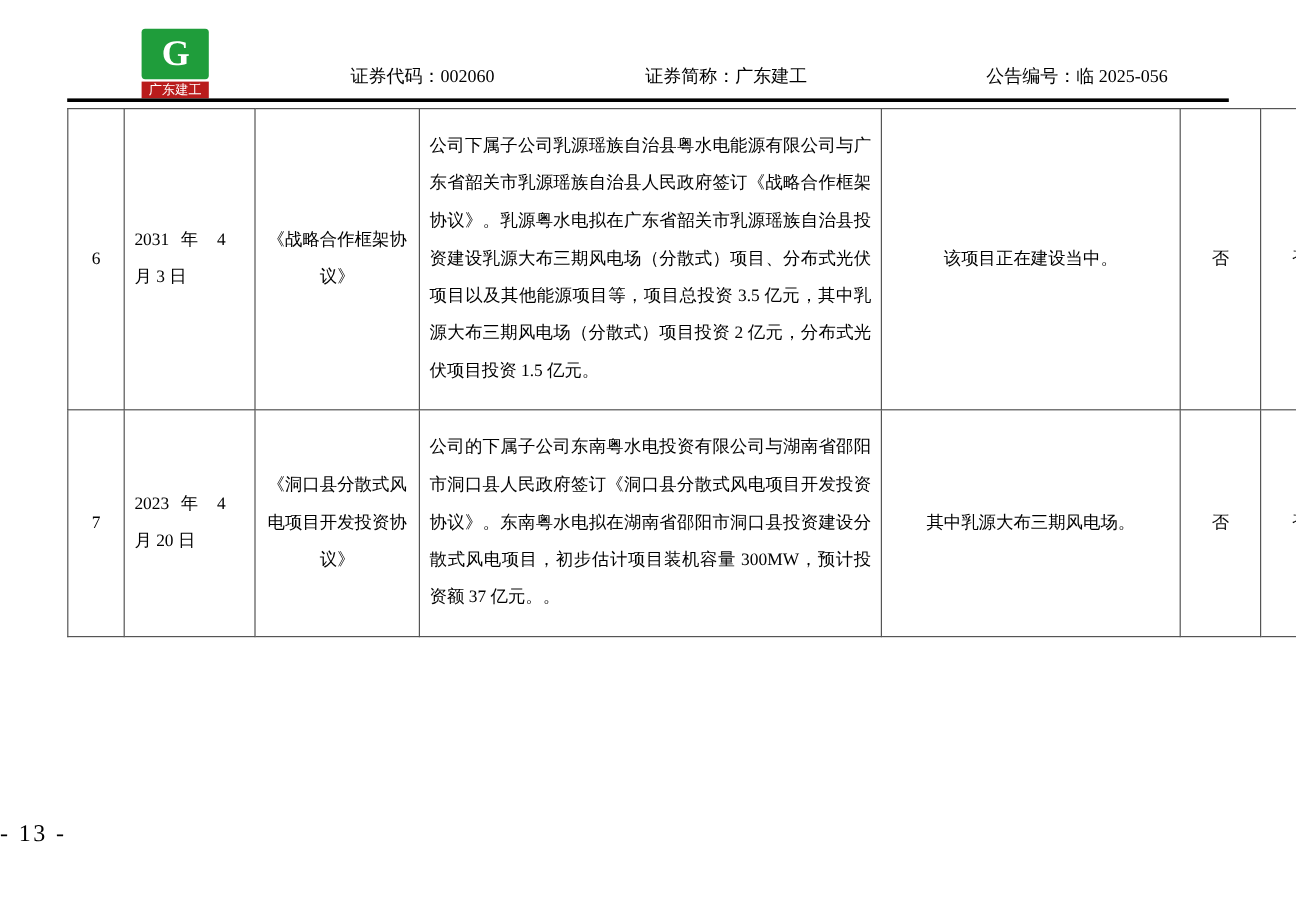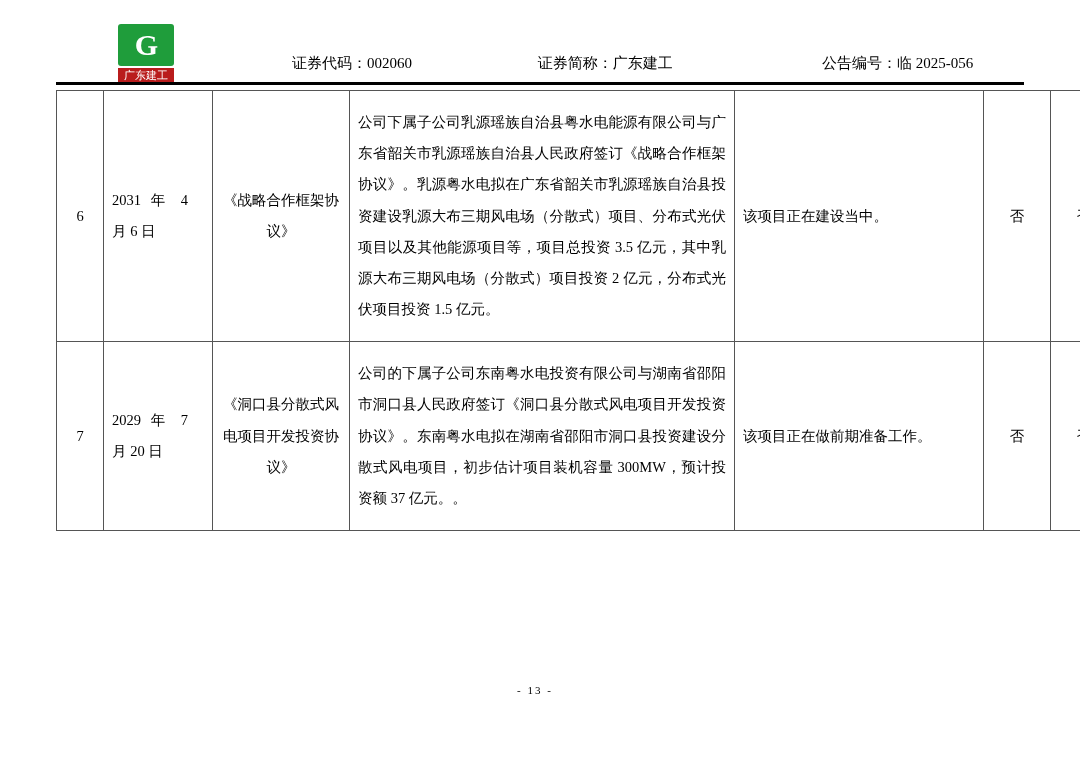--- a/index.html
+++ b/index.html
@@ -107,41 +107,40 @@
     border: 1px solid #555555;
     vertical-align: middle;
     padding: 16px 8px;
     font-size: 14.5px;
     line-height: 2.15;
   }
   .c-idx   { width: 30px;  text-align: center; }
   .c-date  { width: 92px;  text-align: left; padding-left: 10px; }
   .c-title { width: 120px; text-align: center; }
   .c-desc  { width: 368px; text-align: justify; text-align-last: left; }
-  .c-stat  { width: 232px; text-align: left; padding-left: 12px; }
+  .c-stat  { width: 232px; text-align: center; padding-left: 12px; }
   .c-y1    { width: 50px;  text-align: center; }
   .c-y2    { width: 50px;  text-align: center; }
 
   .desc-indent { text-indent: 2em; }
   .date-line { display: block; }
   .date-just {
     display: block;
     text-align: justify;
     text-align-last: justify;
     width: 76px;
   }
 
   
   .footer {
     position: absolute;
     left: 0;
     right: 10px;
     top: 684px;
-    text-align: center;
-    font-size: 11px;
+    font-size: 20px;
     letter-spacing: 2px;
   }
 </style>
 </head>
 <body>
 
 <div class="page">
 
   <div class="header">
     <div class="logo">
@@ -159,42 +158,42 @@
 
   <div class="rule"></div>
 
   <div class="tbl-wrap">
     <table class="doc">
       <tbody>
         <tr>
           <td class="c-idx">6</td>
           <td class="c-date">
             <span class="date-just">2031 年 4</span>
-            <span class="date-line">月 6 日</span>
+            <span class="date-line">月 3 日</span>
           </td>
           <td class="c-title">《战略合作框架协议》</td>
           <td class="c-desc">
             <span class="desc-indent">公司下属子公司乳源瑶族自治县粤水电能源有限公司与广东省韶关市乳源瑶族自治县人民政府签订《战略合作框架协议》。乳源粤水电拟在广东省韶关市乳源瑶族自治县投资建设乳源大布三期风电场（分散式）项目、分布式光伏项目以及其他能源项目等，项目总投资 3.5 亿元，其中乳源大布三期风电场（分散式）项目投资 2 亿元，分布式光伏项目投资 1.5 亿元。</span>
           </td>
           <td class="c-stat">该项目正在建设当中。</td>
           <td class="c-y1">否</td>
           <td class="c-y2">否</td>
 
         </tr>
         <tr>
           <td class="c-idx">7</td>
           <td class="c-date">
-            <span class="date-just">2029 年 7</span>
+            <span class="date-just">2023 年 4</span>
             <span class="date-line">月 20 日</span>
           </td>
           <td class="c-title">《洞口县分散式风电项目开发投资协议》</td>
           <td class="c-desc">
             <span class="desc-indent">公司的下属子公司东南粤水电投资有限公司与湖南省邵阳市洞口县人民政府签订《洞口县分散式风电项目开发投资协议》。东南粤水电拟在湖南省邵阳市洞口县投资建设分散式风电项目，初步估计项目装机容量 300MW，预计投资额 37 亿元。。</span>
           </td>
-          <td class="c-stat">该项目正在做前期准备工作。</td>
+          <td class="c-stat">其中乳源大布三期风电场。</td>
           <td class="c-y1">否</td>
           <td class="c-y2">否</td>
 
         </tr>
       </tbody>
     </table>
   </div>
 
   <div class="footer">
     <span>- 13 -</span>

